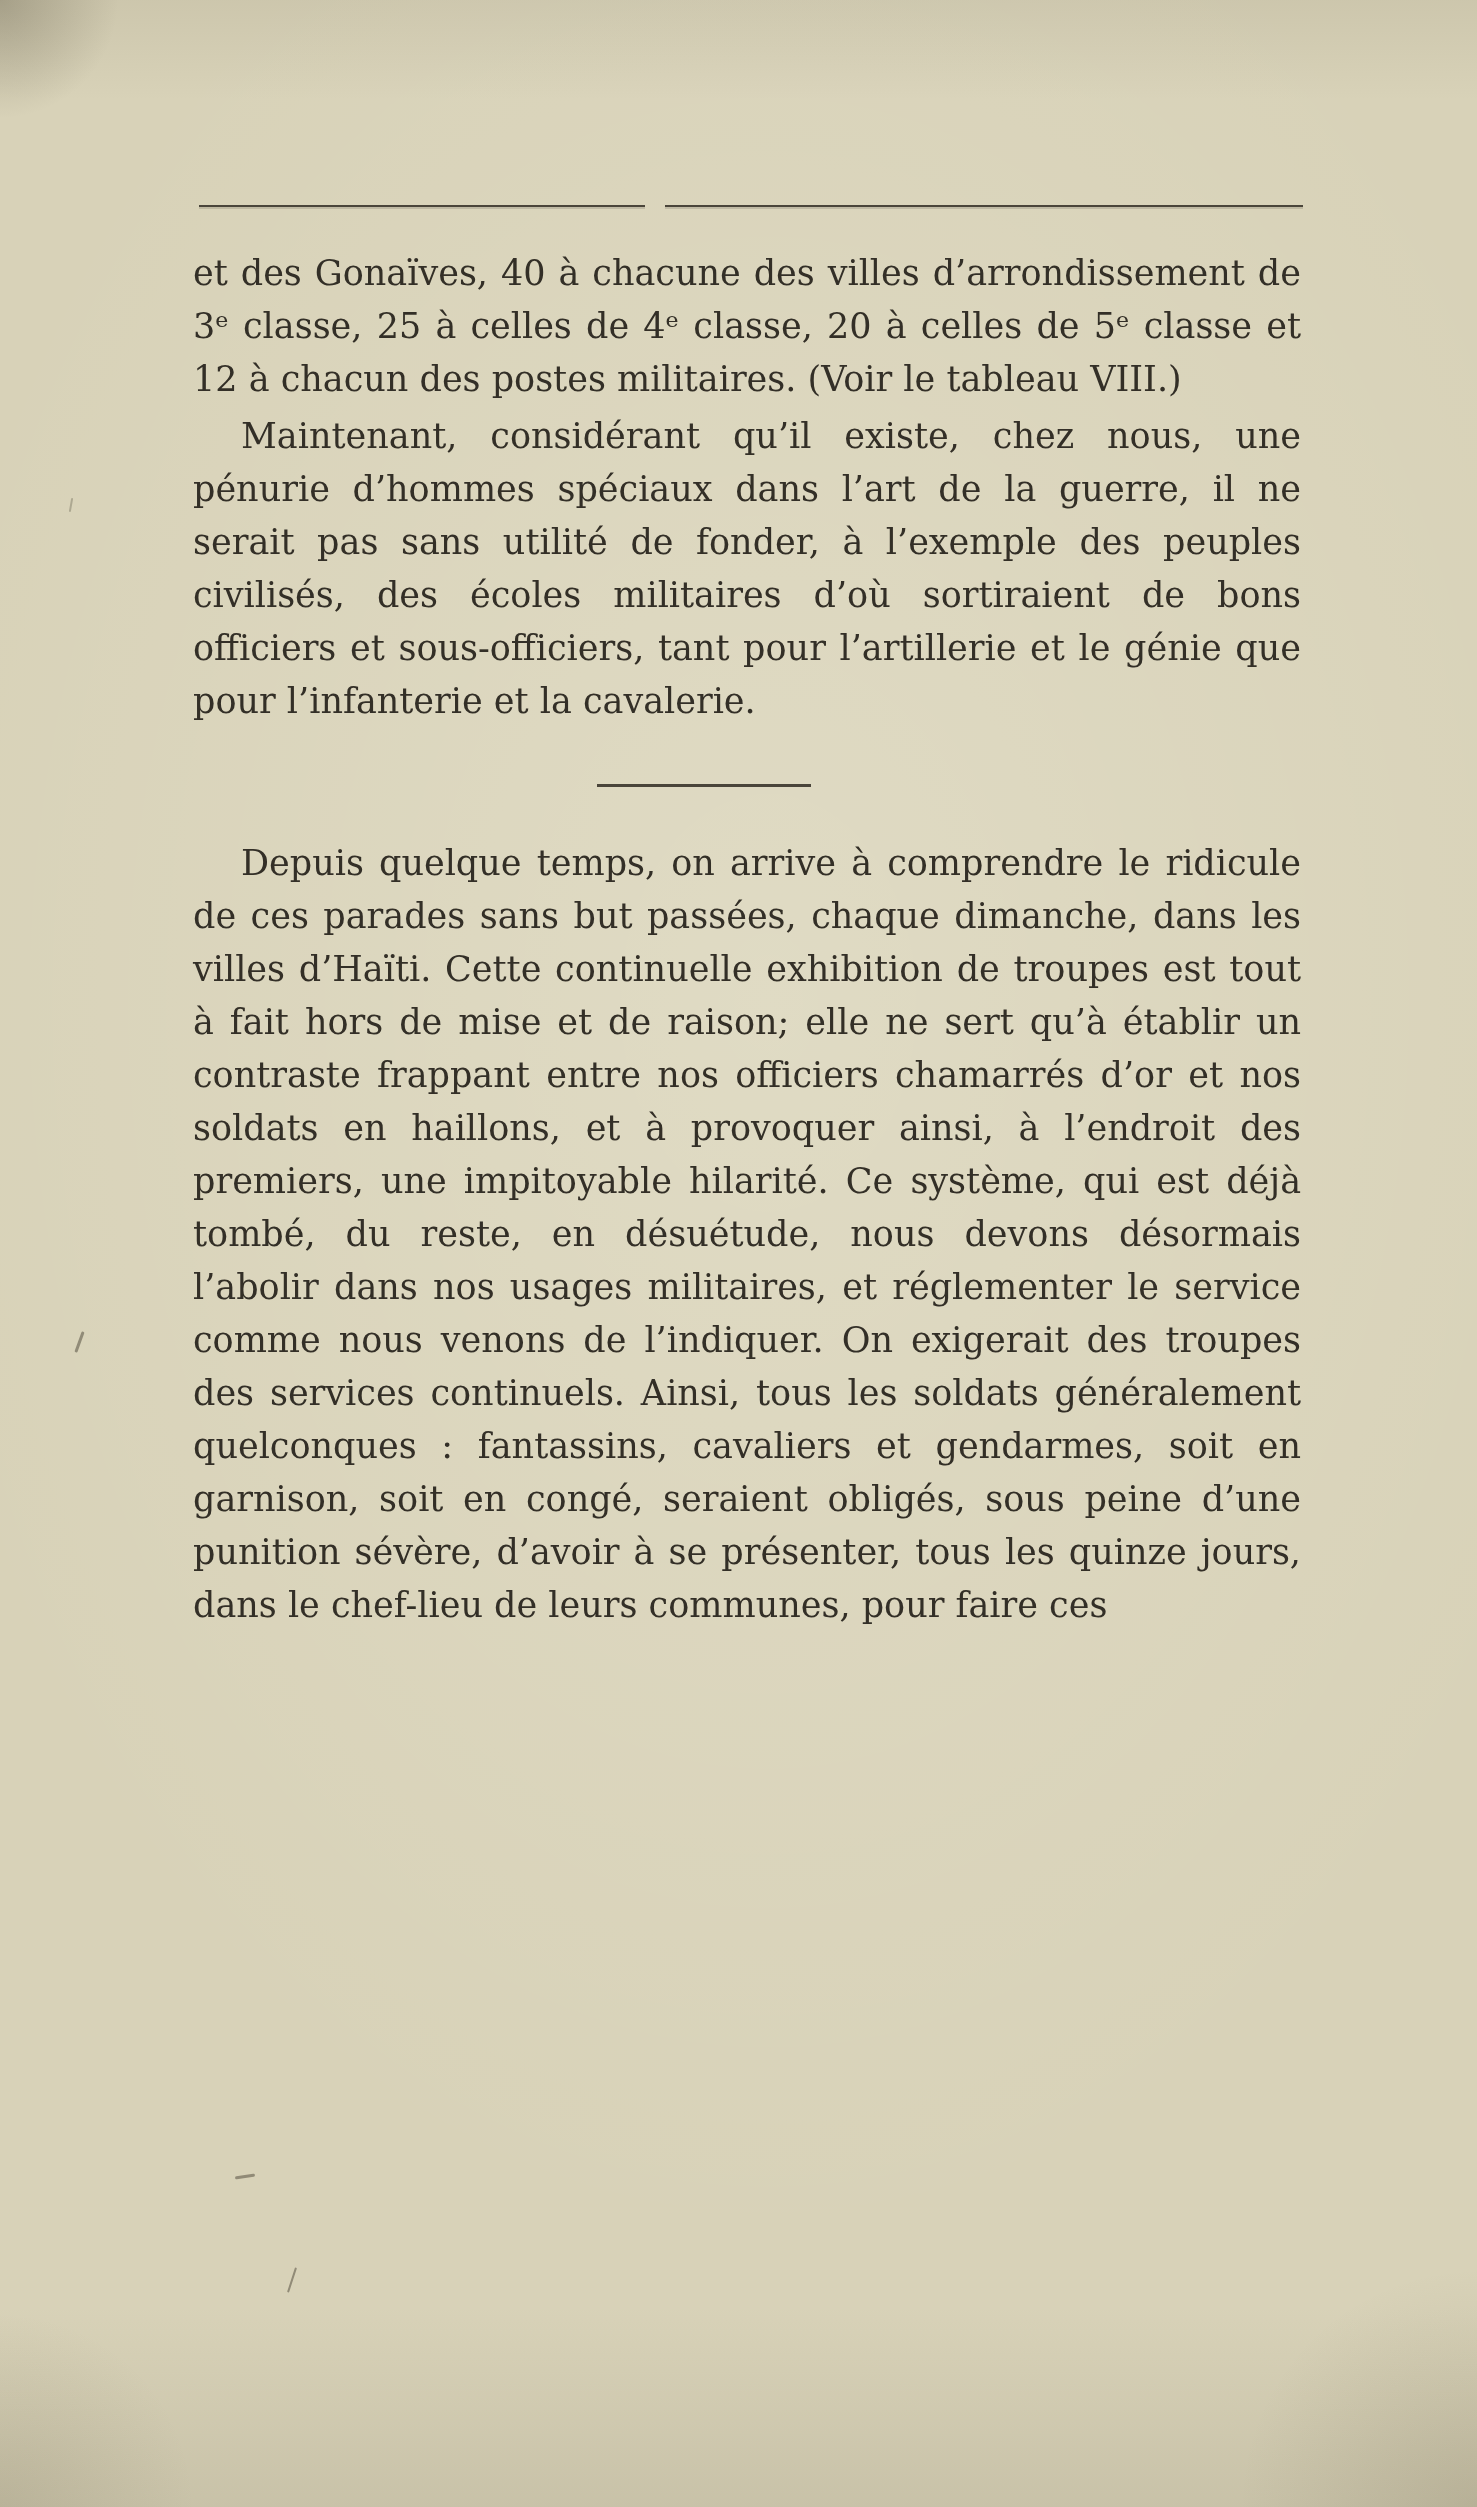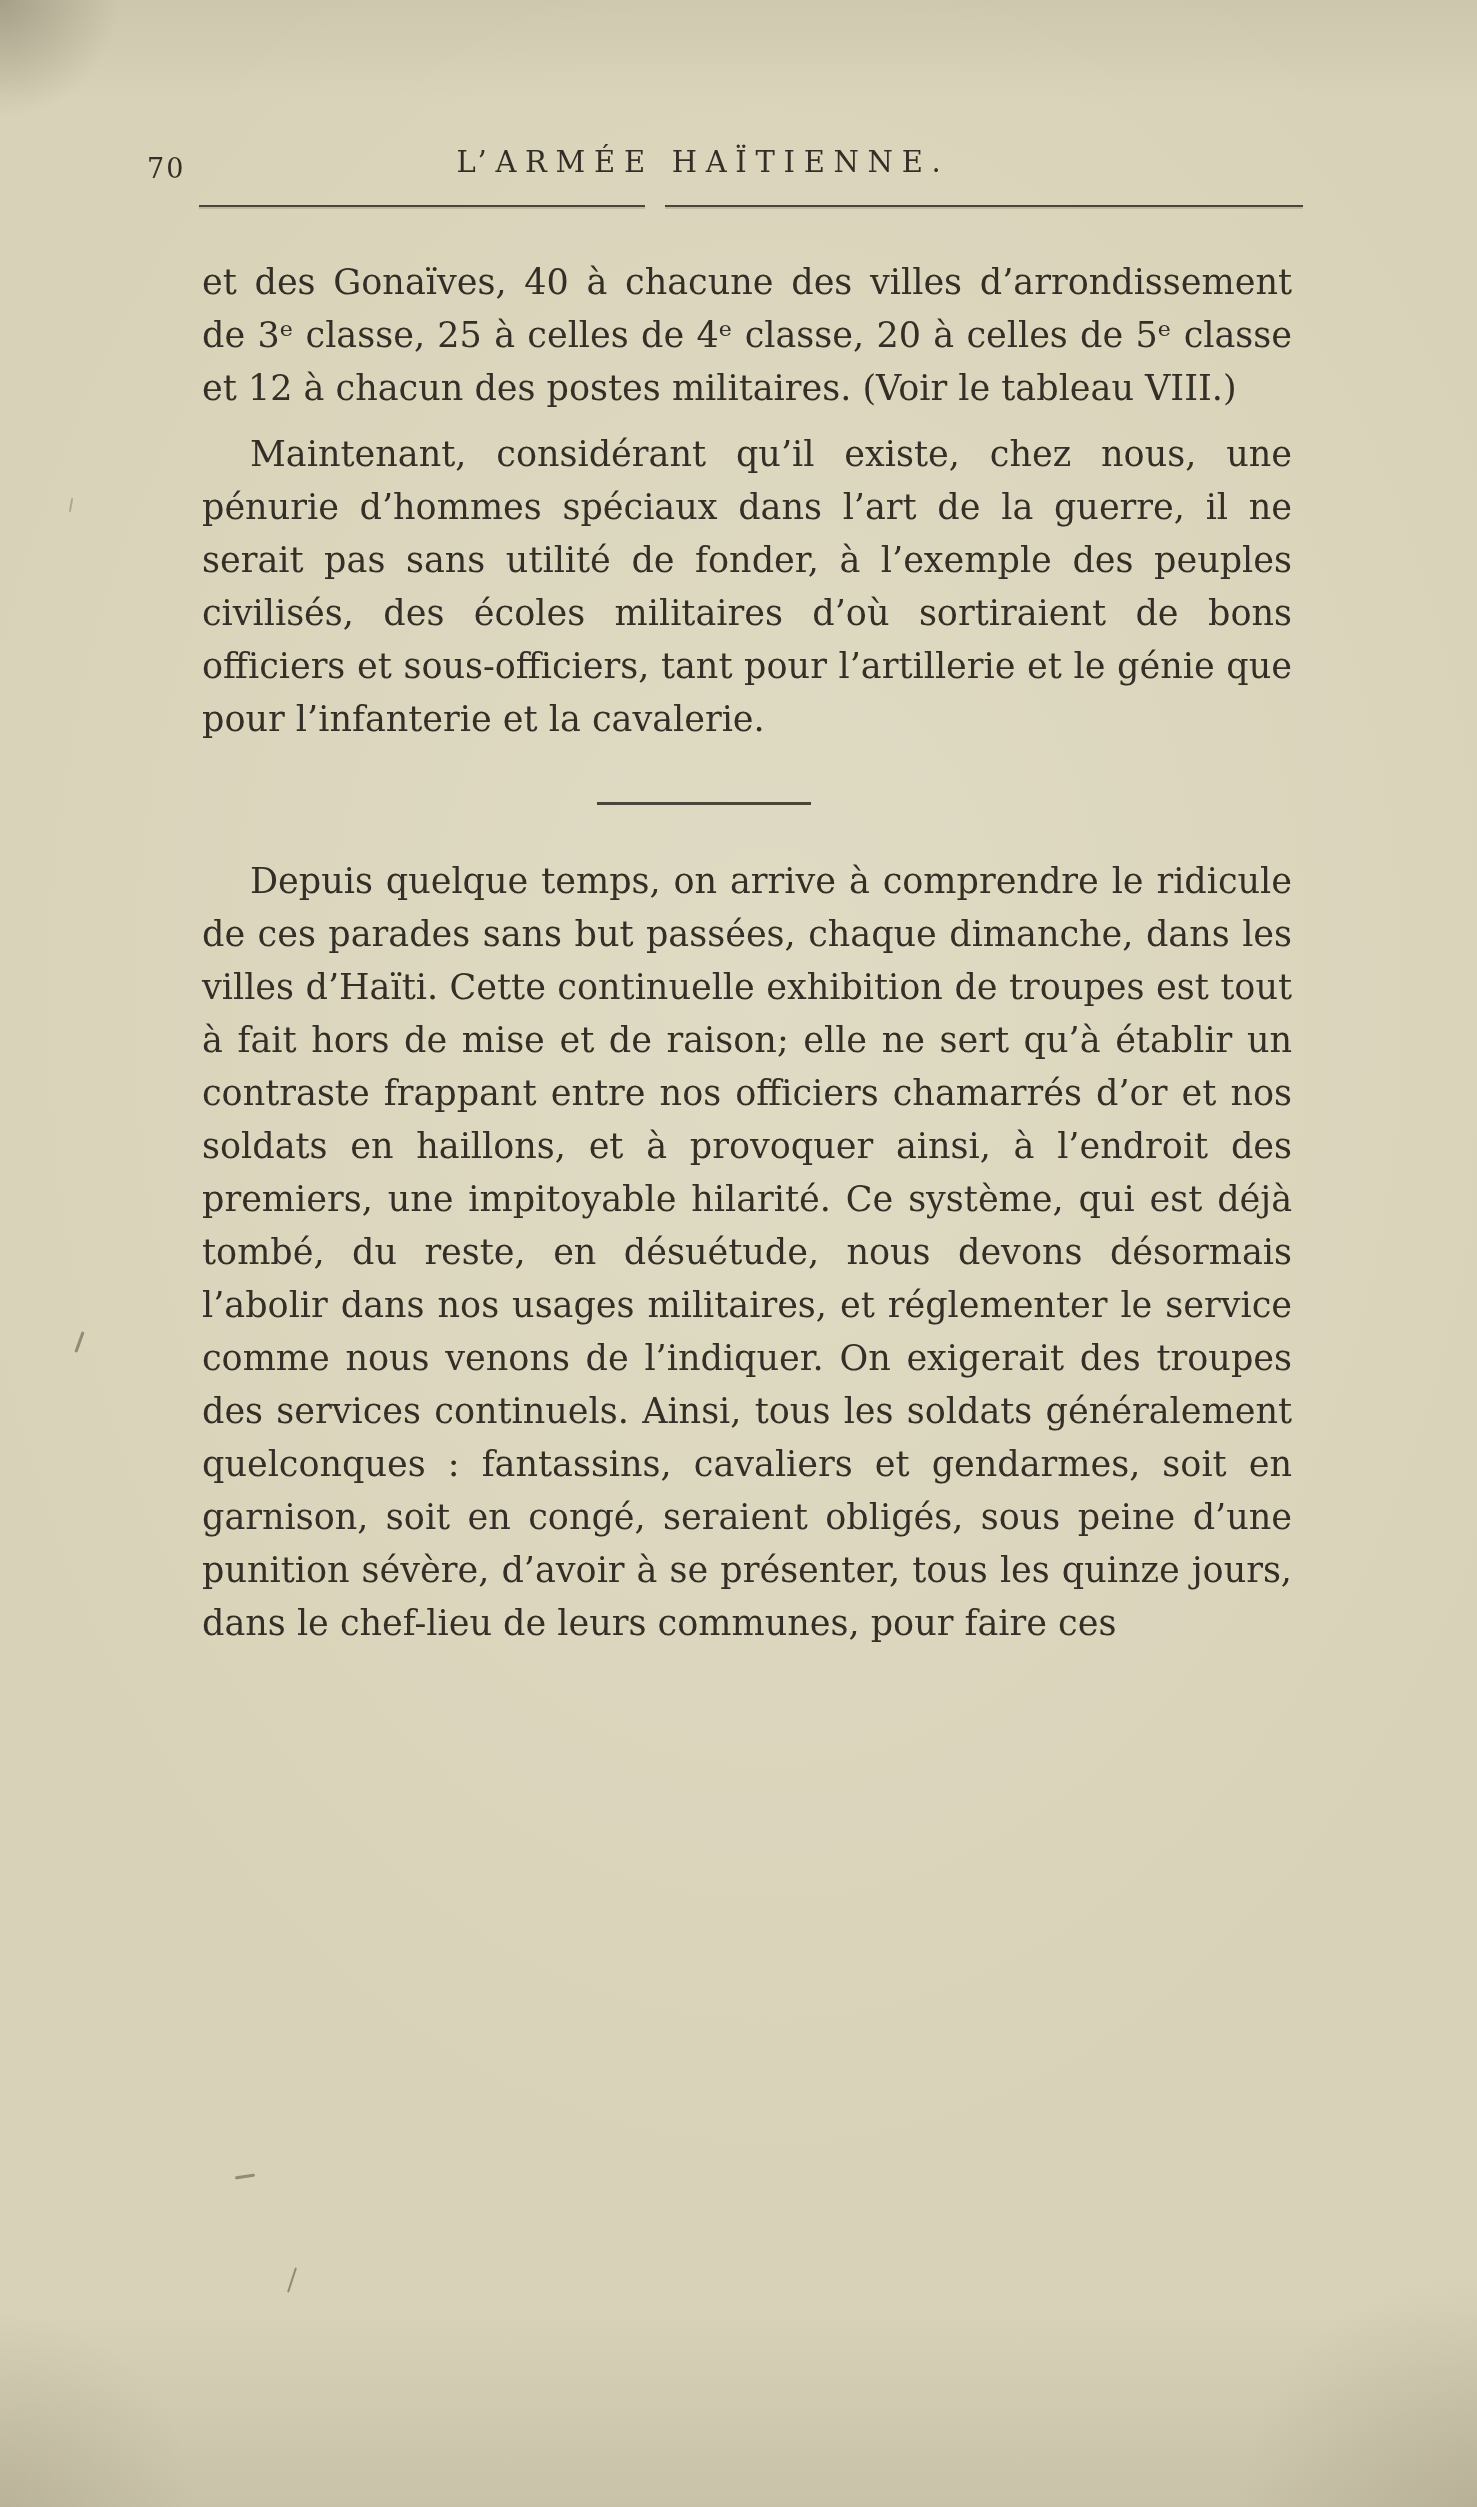--- a/index.html
+++ b/index.html
@@ -64,21 +64,21 @@
     position: absolute;
     top: 243px;
     left: 189px;
     width: 1116px;
     font-size: 35px;
     line-height: 53px;
     text-align: justify;
     text-rendering: optimizeLegibility;
   }
   .para {
-    margin: 13px;
+    margin: 4px;
     text-indent: 48px;
   }
   .para.no-indent { text-indent: 0; }
   .section-divider {
     width: 214px;
     height: 3px;
     background: var(--rule, #454034);
     margin: 56px 0 50px 408px;
   }
   .artifact {
@@ -90,24 +90,20 @@
   .a1 { left: 78px;  top: 1331px; width: 3px;  height: 22px; transform: rotate(20deg); }
   .a2 { left: 235px; top: 2175px; width: 20px; height: 3px;  transform: rotate(-8deg); }
   .a3 { left: 291px; top: 2267px; width: 2px;  height: 26px; transform: rotate(18deg); }
   .a4 { left: 70px;  top: 498px;  width: 2px;  height: 14px; transform: rotate(10deg); opacity: 0.3; }
 </style>
 </head>
 <body>
 
 <div class="page">
 
-  <header class="running-head">
-    <span class="page-number">70</span>
-    <span class="running-title">L’ARMÉE HAÏTIENNE.</span>
-  </header>
 
   <div class="head-rule">
     <span class="seg seg-left"></span>
     <span class="seg seg-right"></span>
   </div>
 
   <main class="text-block">
     <p class="para no-indent">et des Gonaïves, 40 à chacune des villes d’arrondissement de 3ᵉ classe, 25 à celles de 4ᵉ classe, 20 à celles de 5ᵉ classe et 12 à chacun des postes militaires. (Voir le tableau VIII.)</p>
     <p class="para">Maintenant, considérant qu’il existe, chez nous, une pénurie d’hommes spéciaux dans l’art de la guerre, il ne serait pas sans utilité de fonder, à l’exemple des peuples civilisés, des écoles militaires d’où sortiraient de bons officiers et sous-officiers, tant pour l’artillerie et le génie que pour l’infanterie et la cavalerie.</p>
     <div class="section-divider"></div>

